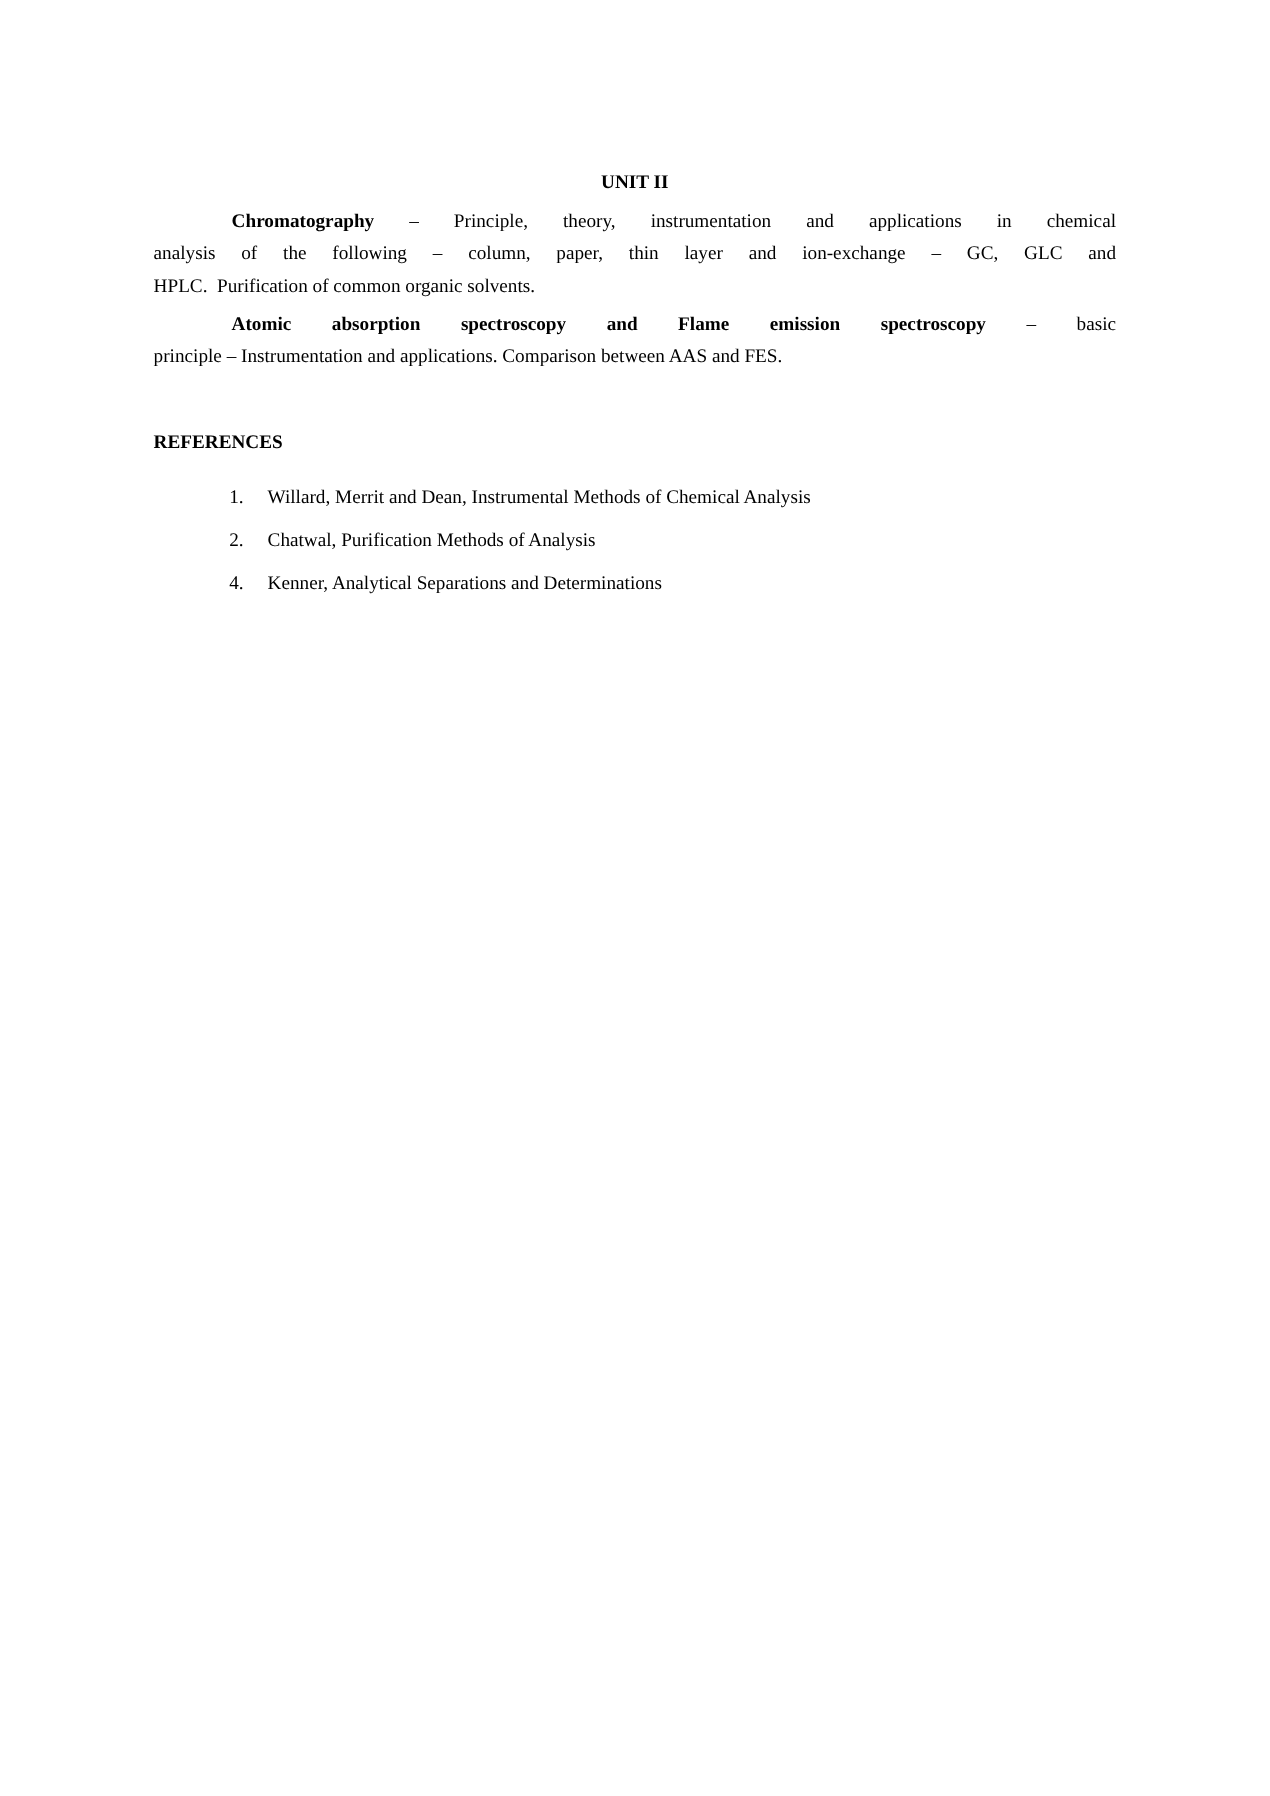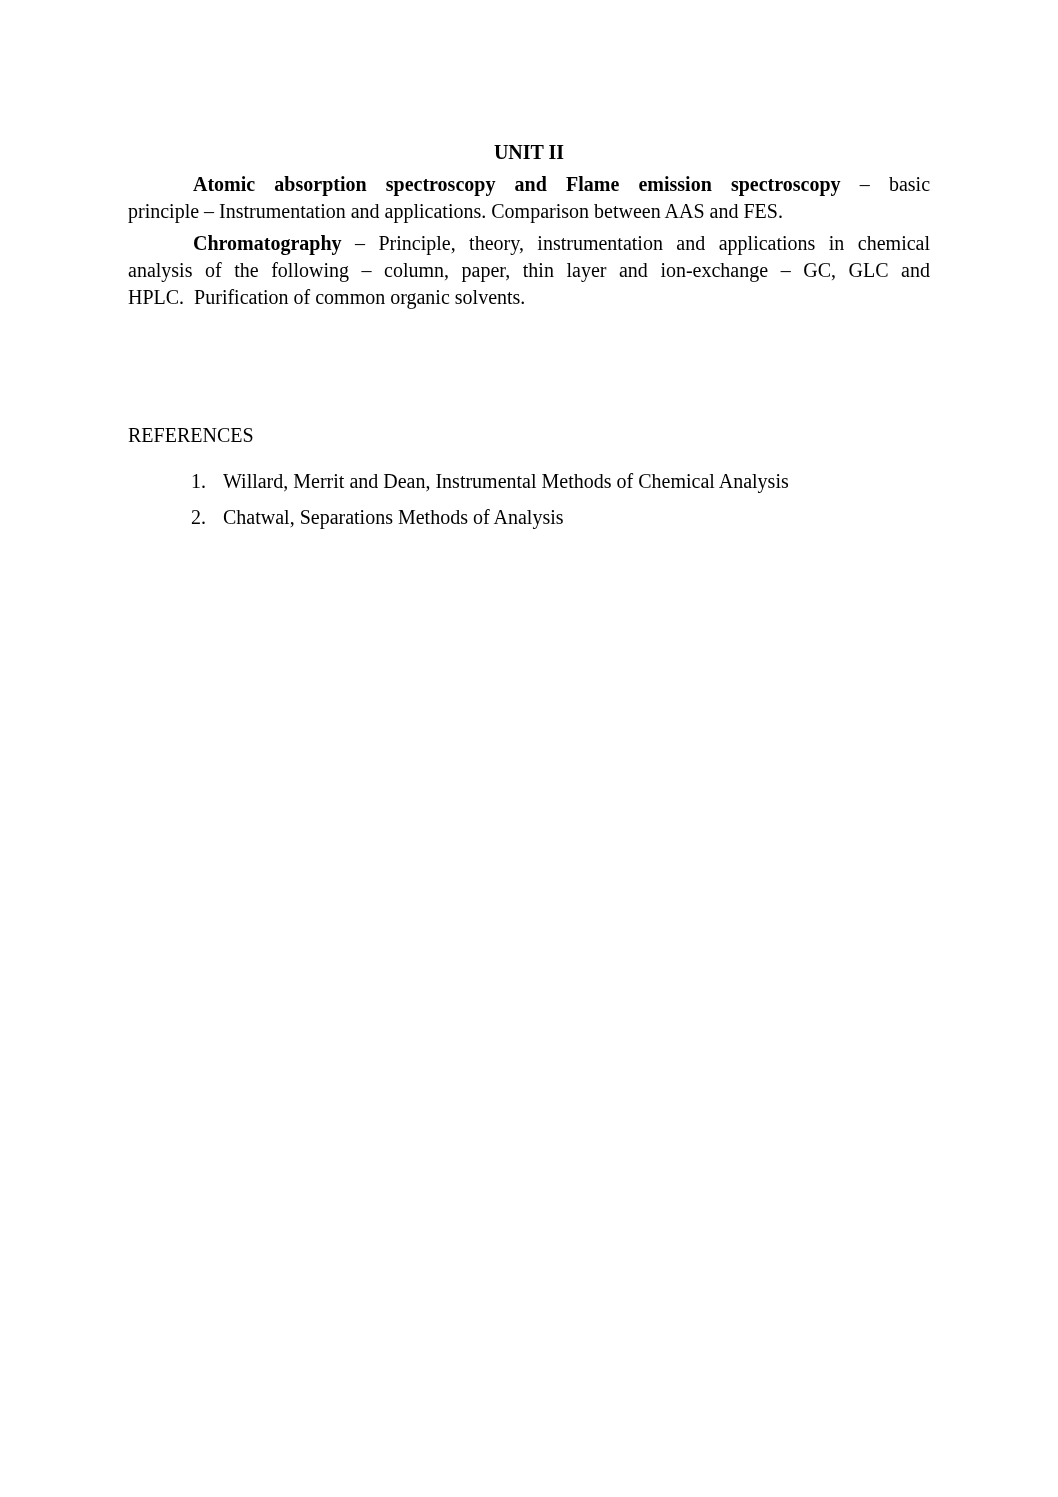--- a/index.html
+++ b/index.html
@@ -15,21 +15,21 @@
     color: #000000;
   }
   .page {
     position: relative;
     width: 1058px;
     height: 1497px;
     background: #ffffff;
   }
   .content {
     margin: 0 128px;           
-    font-size: 20px;
+    font-size: 16px;
     line-height: 27px;
   }
   .unit-title {
     margin-top: 139px;
     text-align: center;
     font-weight: bold;
   }
   .para {
     margin-top: 5px;
   }
@@ -42,22 +42,22 @@
     text-align-last: justify;
   }
   .lastline {
     text-align: left;
     text-align-last: left;
   }
   .indent {
     padding-left: 65px;        
   }
   .refs-heading {
-    margin-top: 111px;
-    font-weight: normal;
+    margin-top: 44px;
+    font-weight: bold;
   }
   .refs-list {
     margin-top: 19px;
   }
   .ref-item {
     padding-left: 63px;        
     margin-bottom: 9px;        
     white-space: nowrap;
   }
   .ref-number {
@@ -67,35 +67,38 @@
 </style>
 </head>
 <body>
 
 <div class="page">
   <div class="content">
 
     <div class="unit-title">UNIT II</div>
 
     <div class="para">
-      <div class="line jline indent"><b>Atomic absorption spectroscopy and Flame emission spectroscopy</b><span> – basic</span></div>
-      <div class="line lastline">principle – Instrumentation and applications. Comparison between AAS and FES.</div>
+      <div class="line jline indent"><b>Chromatography</b><span> – Principle, theory, instrumentation and applications in chemical</span></div>
+      <div class="line jline">analysis of the following – column, paper, thin layer and ion-exchange – GC, GLC and</div>
+      <div class="line lastline">HPLC.&nbsp; Purification of common organic solvents.</div>
     </div>
 
     <div class="para">
-      <div class="line jline indent"><b>Chromatography</b><span> – Principle, theory, instrumentation and applications in chemical</span></div>
-      <div class="line jline">analysis of the following – column, paper, thin layer and ion-exchange – GC, GLC and</div>
-      <div class="line lastline">HPLC.&nbsp; Purification of common organic solvents.</div>
+      <div class="line jline indent"><b>Atomic absorption spectroscopy and Flame emission spectroscopy</b><span> – basic</span></div>
+      <div class="line lastline">principle – Instrumentation and applications. Comparison between AAS and FES.</div>
     </div>
 
     <div class="refs-heading">REFERENCES</div>
 
     <div class="refs-list">
       <div class="ref-item">
         <span class="ref-number">1.</span><span class="ref-text">Willard, Merrit and Dean, Instrumental Methods of Chemical Analysis</span>
       </div>
       <div class="ref-item">
-        <span class="ref-number">2.</span><span class="ref-text">Chatwal, Separations Methods of Analysis</span>
+        <span class="ref-number">2.</span><span class="ref-text">Chatwal, Purification Methods of Analysis</span>
+      </div>
+      <div class="ref-item">
+        <span class="ref-number">4.</span><span class="ref-text">Kenner, Analytical Separations and Determinations</span>
       </div>
     </div>
 
   </div>
 </div>
 
 </body></html>

